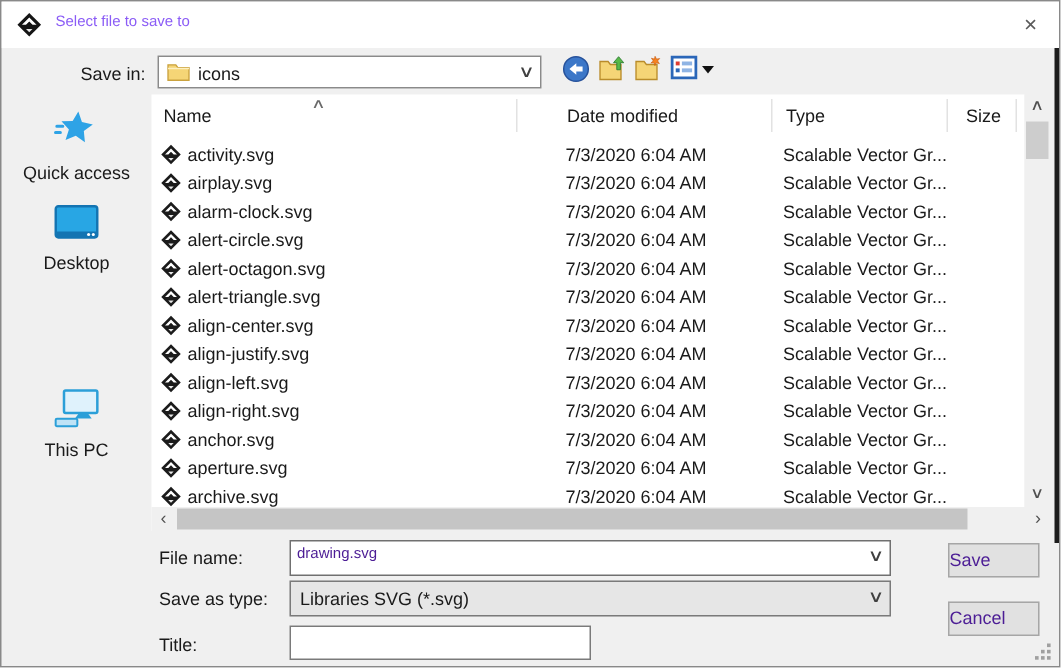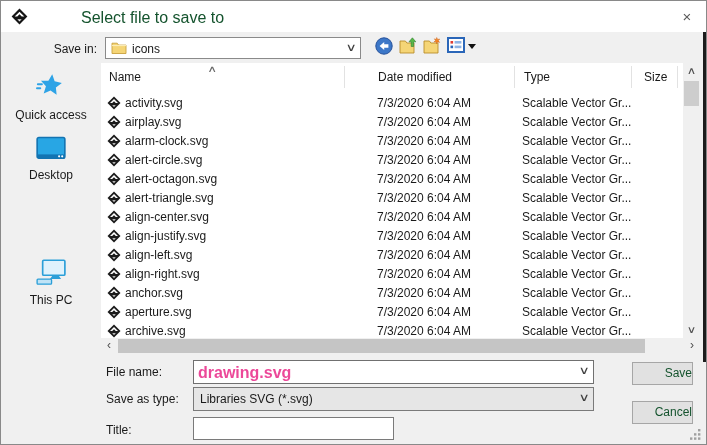--- a/index.html
+++ b/index.html
@@ -4,21 +4,21 @@
 <style>
   html,body{margin:0;padding:0;background:#d9d9d9;}
   .window{
     position:relative;width:707px;height:445px;box-sizing:border-box;
     font-family:"Liberation Sans",sans-serif;font-size:12px;color:#1a1a1a;
     background:#f0f0f0;overflow:hidden;border:1px solid #898989;
   }
   
   .titlebar{position:absolute;left:0;top:0;width:100%;height:31px;background:#fff;}
   .titlebar .app-icon{position:absolute;left:10px;top:7px;width:17px;height:17px;}
-  .titlebar .title{position:absolute;left:36px;top:8px;color:#14532d;font-size:16px;white-space:nowrap;margin-left:44px;}
+  .titlebar .title{position:absolute;left:36px;top:8px;color:#8b5cf6;font-size:10px;white-space:nowrap;}
   .close-btn{position:absolute;right:6px;top:4px;width:26px;height:24px;text-align:center;
     line-height:24px;font-size:15px;color:#5b5b5b;cursor:default;}
   
   .save-in-label{position:absolute;left:0;top:41px;width:96px;text-align:right;}
   .loc-combo{position:absolute;left:104px;top:36px;width:256px;height:22px;background:#fff;
     border:1px solid #8a8a8a;box-sizing:border-box;}
   .loc-combo .folder-ico{position:absolute;left:5px;top:3px;}
   .loc-combo .loc-text{position:absolute;left:26px;top:4px;}
   .combo-chevron{position:absolute;right:5px;top:3px;color:#404040;font-size:11px;transform:scaleX(1.4);}
   .tool-icon{position:absolute;top:36px;width:19px;height:18px;}
@@ -45,27 +45,27 @@
   .vscroll{position:absolute;left:682px;top:62px;width:17px;height:275px;background:#f0f0f0;}
   .vscroll .arrow{position:absolute;left:0;width:17px;height:16px;text-align:center;color:#505050;font-size:10px;line-height:15px;transform:scaleX(1.3);}
   .vscroll .thumb{position:absolute;left:1px;top:18px;width:15px;height:25px;background:#cdcdcd;}
   .hscroll{position:absolute;left:100px;top:337px;width:599px;height:16px;background:#f0f0f0;}
   .hscroll .arrow{position:absolute;top:0;width:16px;height:16px;text-align:center;color:#505050;font-size:12px;line-height:15px;}
   .hscroll .thumb{position:absolute;left:17px;top:1px;width:527px;height:14px;background:#c5c5c5;}
   
   .form-label{position:absolute;left:0;width:180px;text-align:left;padding-left:105px;box-sizing:border-box;}
   .combo{position:absolute;left:192px;width:401px;height:24px;box-sizing:border-box;border:1px solid #707070;background:#fff;}
   .combo input{position:absolute;left:4px;top:3px;width:360px;border:none;outline:none;background:transparent;
-    font-family:"Liberation Sans",sans-serif;font-size:16px;color:#ec4899;padding:0;font-weight:bold;}
+    font-family:"Liberation Sans",sans-serif;font-size:10px;color:#4c1d95;padding:0;}
   .combo .val{position:absolute;left:6px;top:4px;}
   .combo.readonly{background:#e6e6e6;border-color:#7a7a7a;}
   .title-input{position:absolute;left:192px;top:416px;width:201px;height:23px;box-sizing:border-box;
     border:1px solid #7a7a7a;background:#fff;font-family:"Liberation Sans",sans-serif;font-size:12px;padding:2px 4px;}
   .btn{position:absolute;left:631px;width:61px;height:23px;box-sizing:border-box;background:#e1e1e1;
-    border:1px solid #a6a6a6;text-align:right;line-height:21px;color:#14532d;}
+    border:1px solid #a6a6a6;text-align:left;line-height:21px;color:#4c1d95;}
   
   .dark-right{position:absolute;left:702px;top:31px;width:5px;height:330px;background:#1c1c1c;}
   .dark-bottom{position:absolute;left:0;top:443px;width:707px;height:2px;
     background:linear-gradient(90deg,#565656 0 32%,#050505 32% 42%,#4a4a4a 42% 100%);}
   .grip{position:absolute;left:688px;top:427px;}
 </style>
 </head>
 <body>
 
 <div class="window">

